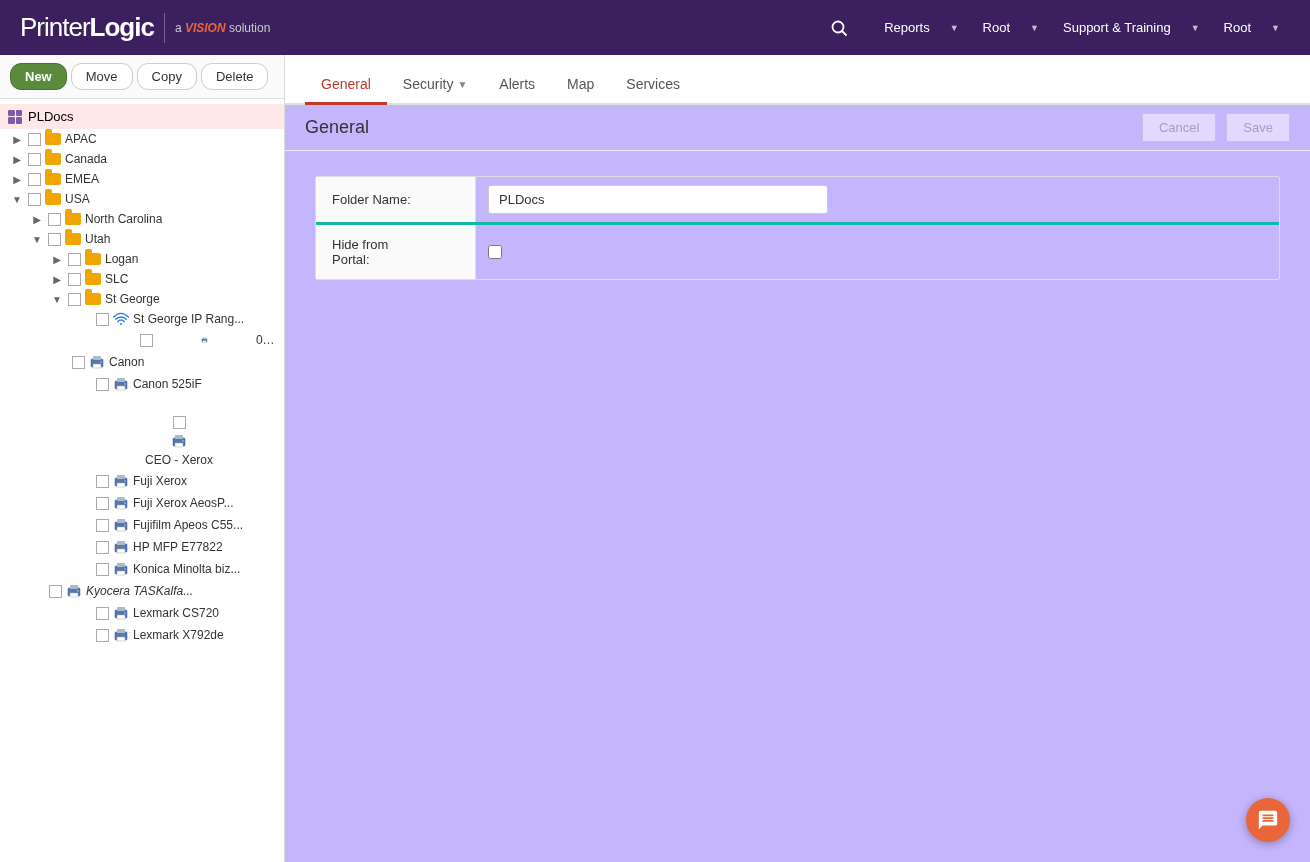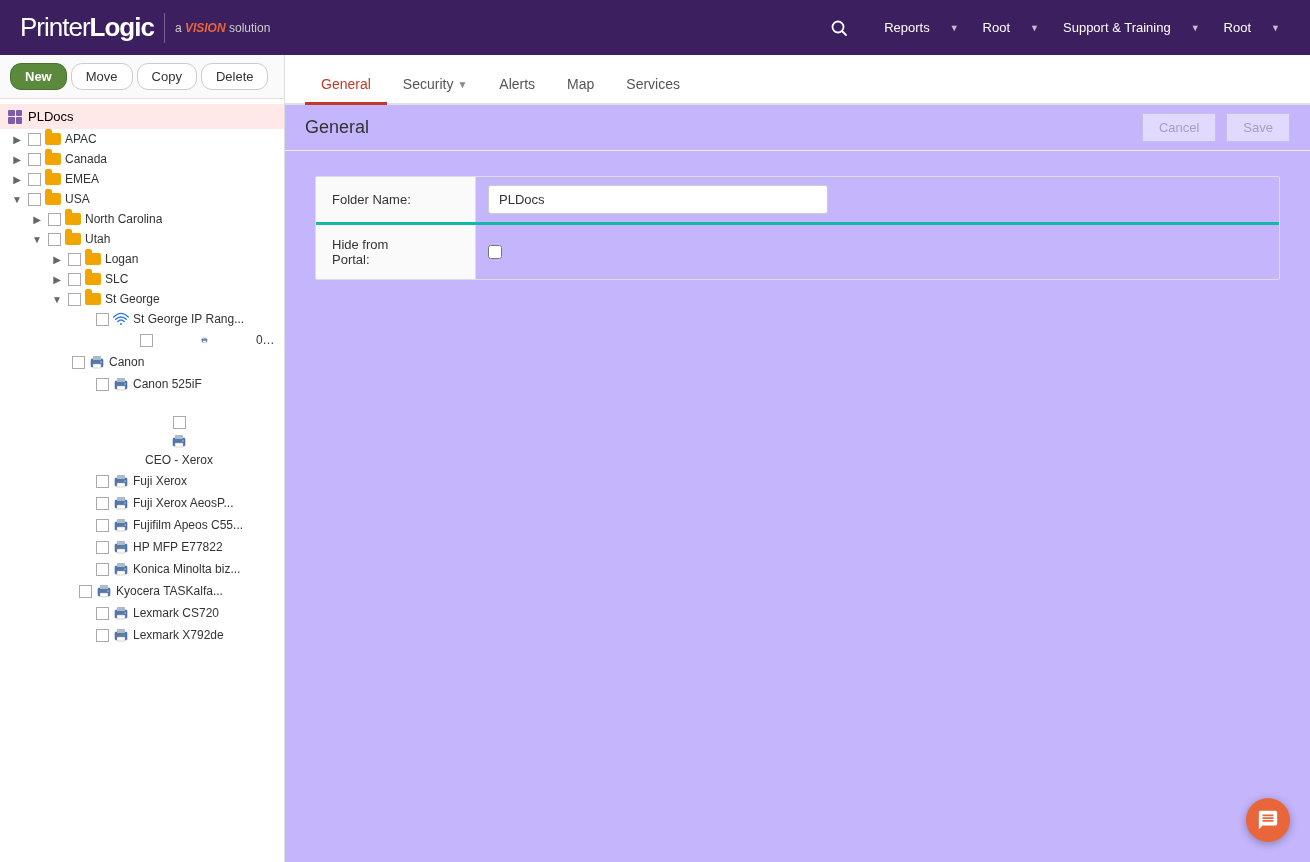--- a/index.html
+++ b/index.html
@@ -594,21 +594,21 @@
         <div class="tree-checkbox"></div>
         <svg class="printer-svg" viewBox="0 0 16 16">
           <rect x="2" y="5" width="12" height="8" rx="1" fill="#5577aa" stroke="#3355aa" stroke-width="0.5"></rect>
           <rect x="4" y="2" width="8" height="4" rx="0.5" fill="#aabbcc"></rect>
           <rect x="4" y="10" width="8" height="4" rx="0.5" fill="white" stroke="#aaa" stroke-width="0.5"></rect>
           <circle cx="12" cy="8" r="1" fill="#88aacc"></circle>
         </svg>
         <span class="tree-label">Konica Minolta biz...</span>
       </div>
 
-      <div class="tree-item indent-4" style="padding-left:61px;">
+      <div class="tree-item indent-4" style="padding-left:31px;font-style:italic;">
         <div class="tree-toggle spacer">·</div>
         <div class="tree-checkbox"></div>
         <svg class="printer-svg" viewBox="0 0 16 16">
           <rect x="2" y="5" width="12" height="8" rx="1" fill="#5577aa" stroke="#3355aa" stroke-width="0.5"></rect>
           <rect x="4" y="2" width="8" height="4" rx="0.5" fill="#aabbcc"></rect>
           <rect x="4" y="10" width="8" height="4" rx="0.5" fill="white" stroke="#aaa" stroke-width="0.5"></rect>
           <circle cx="12" cy="8" r="1" fill="#88aacc"></circle>
         </svg>
         <span class="tree-label">Kyocera TASKalfa...</span>
       </div>

